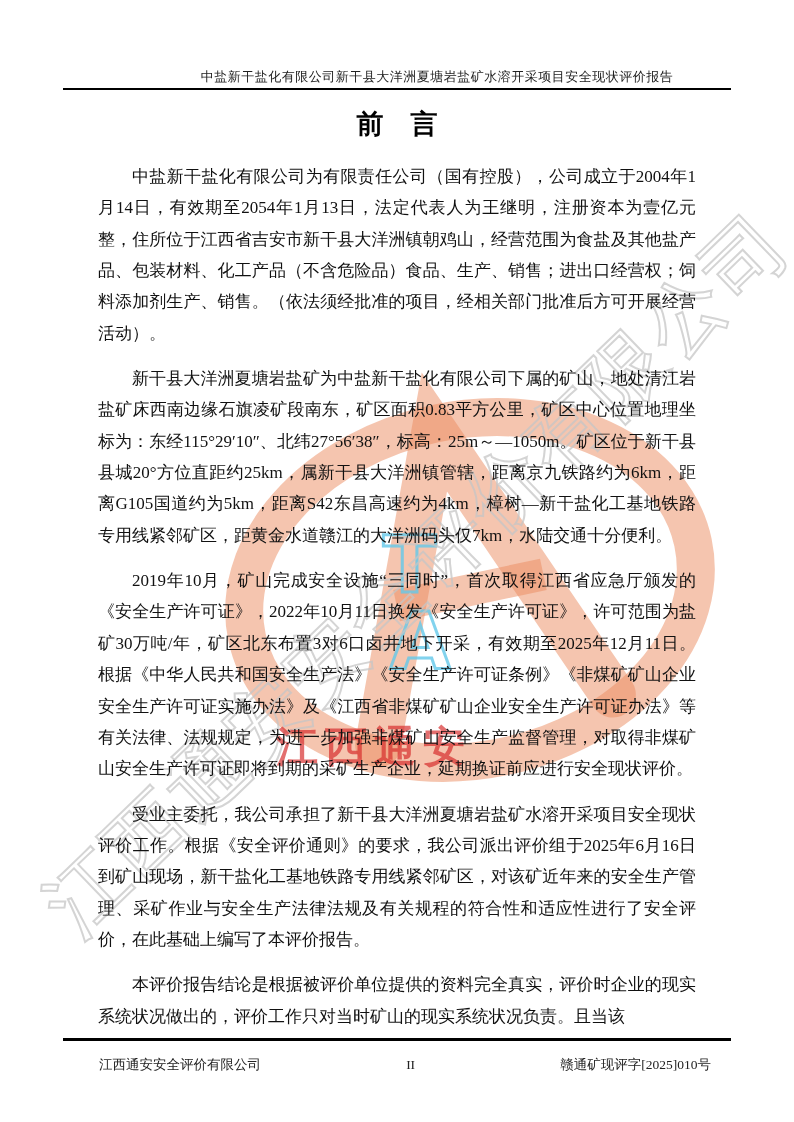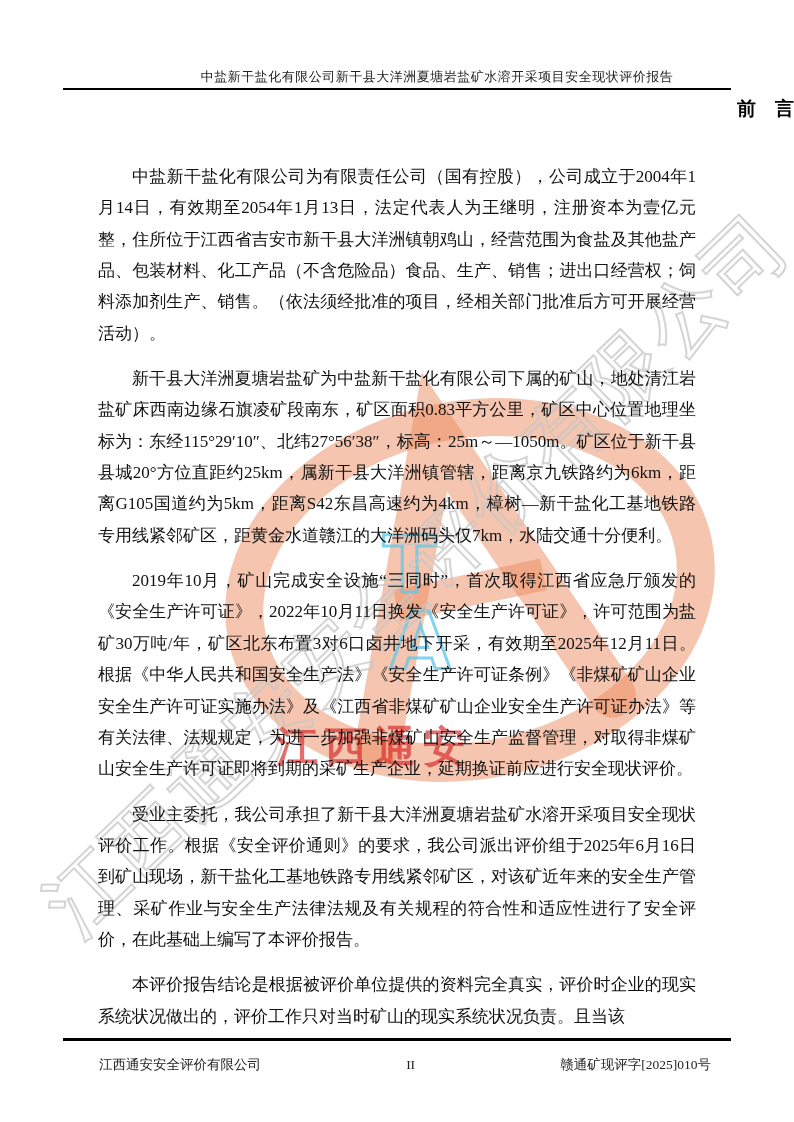--- a/index.html
+++ b/index.html
@@ -35,22 +35,22 @@
   .content { position:absolute; inset:0; z-index:1; }
   .running-header {
     position:absolute; top:68px; left:0; width:100%;
     text-align:center; font-size:13px; color:#222; letter-spacing:0.5px;padding-left:40px;
   }
   .header-rule {
     position:absolute; top:88px; left:63px; width:668px; height:2px;
     background:#000;
   }
   .page-title {
-    position:absolute; top:96px; left:0; width:100%;
-    text-align:right; font-size:19px; font-weight:bold; color:#000;
+    position:absolute; top:106px; left:0; width:100%;
+    text-align:center; font-size:27px; font-weight:bold; color:#000;
     font-family:"Liberation Sans","DejaVu Sans",sans-serif;
   }
   .body-text {
     position:absolute; top:147px; left:84px; width:626px; height:888px;
     overflow:hidden;
   }
   .body-text p {
     margin:14px; font-size:17px; line-height:31.35px;
     text-align:justify; text-indent:2em; color:#111;
   }

